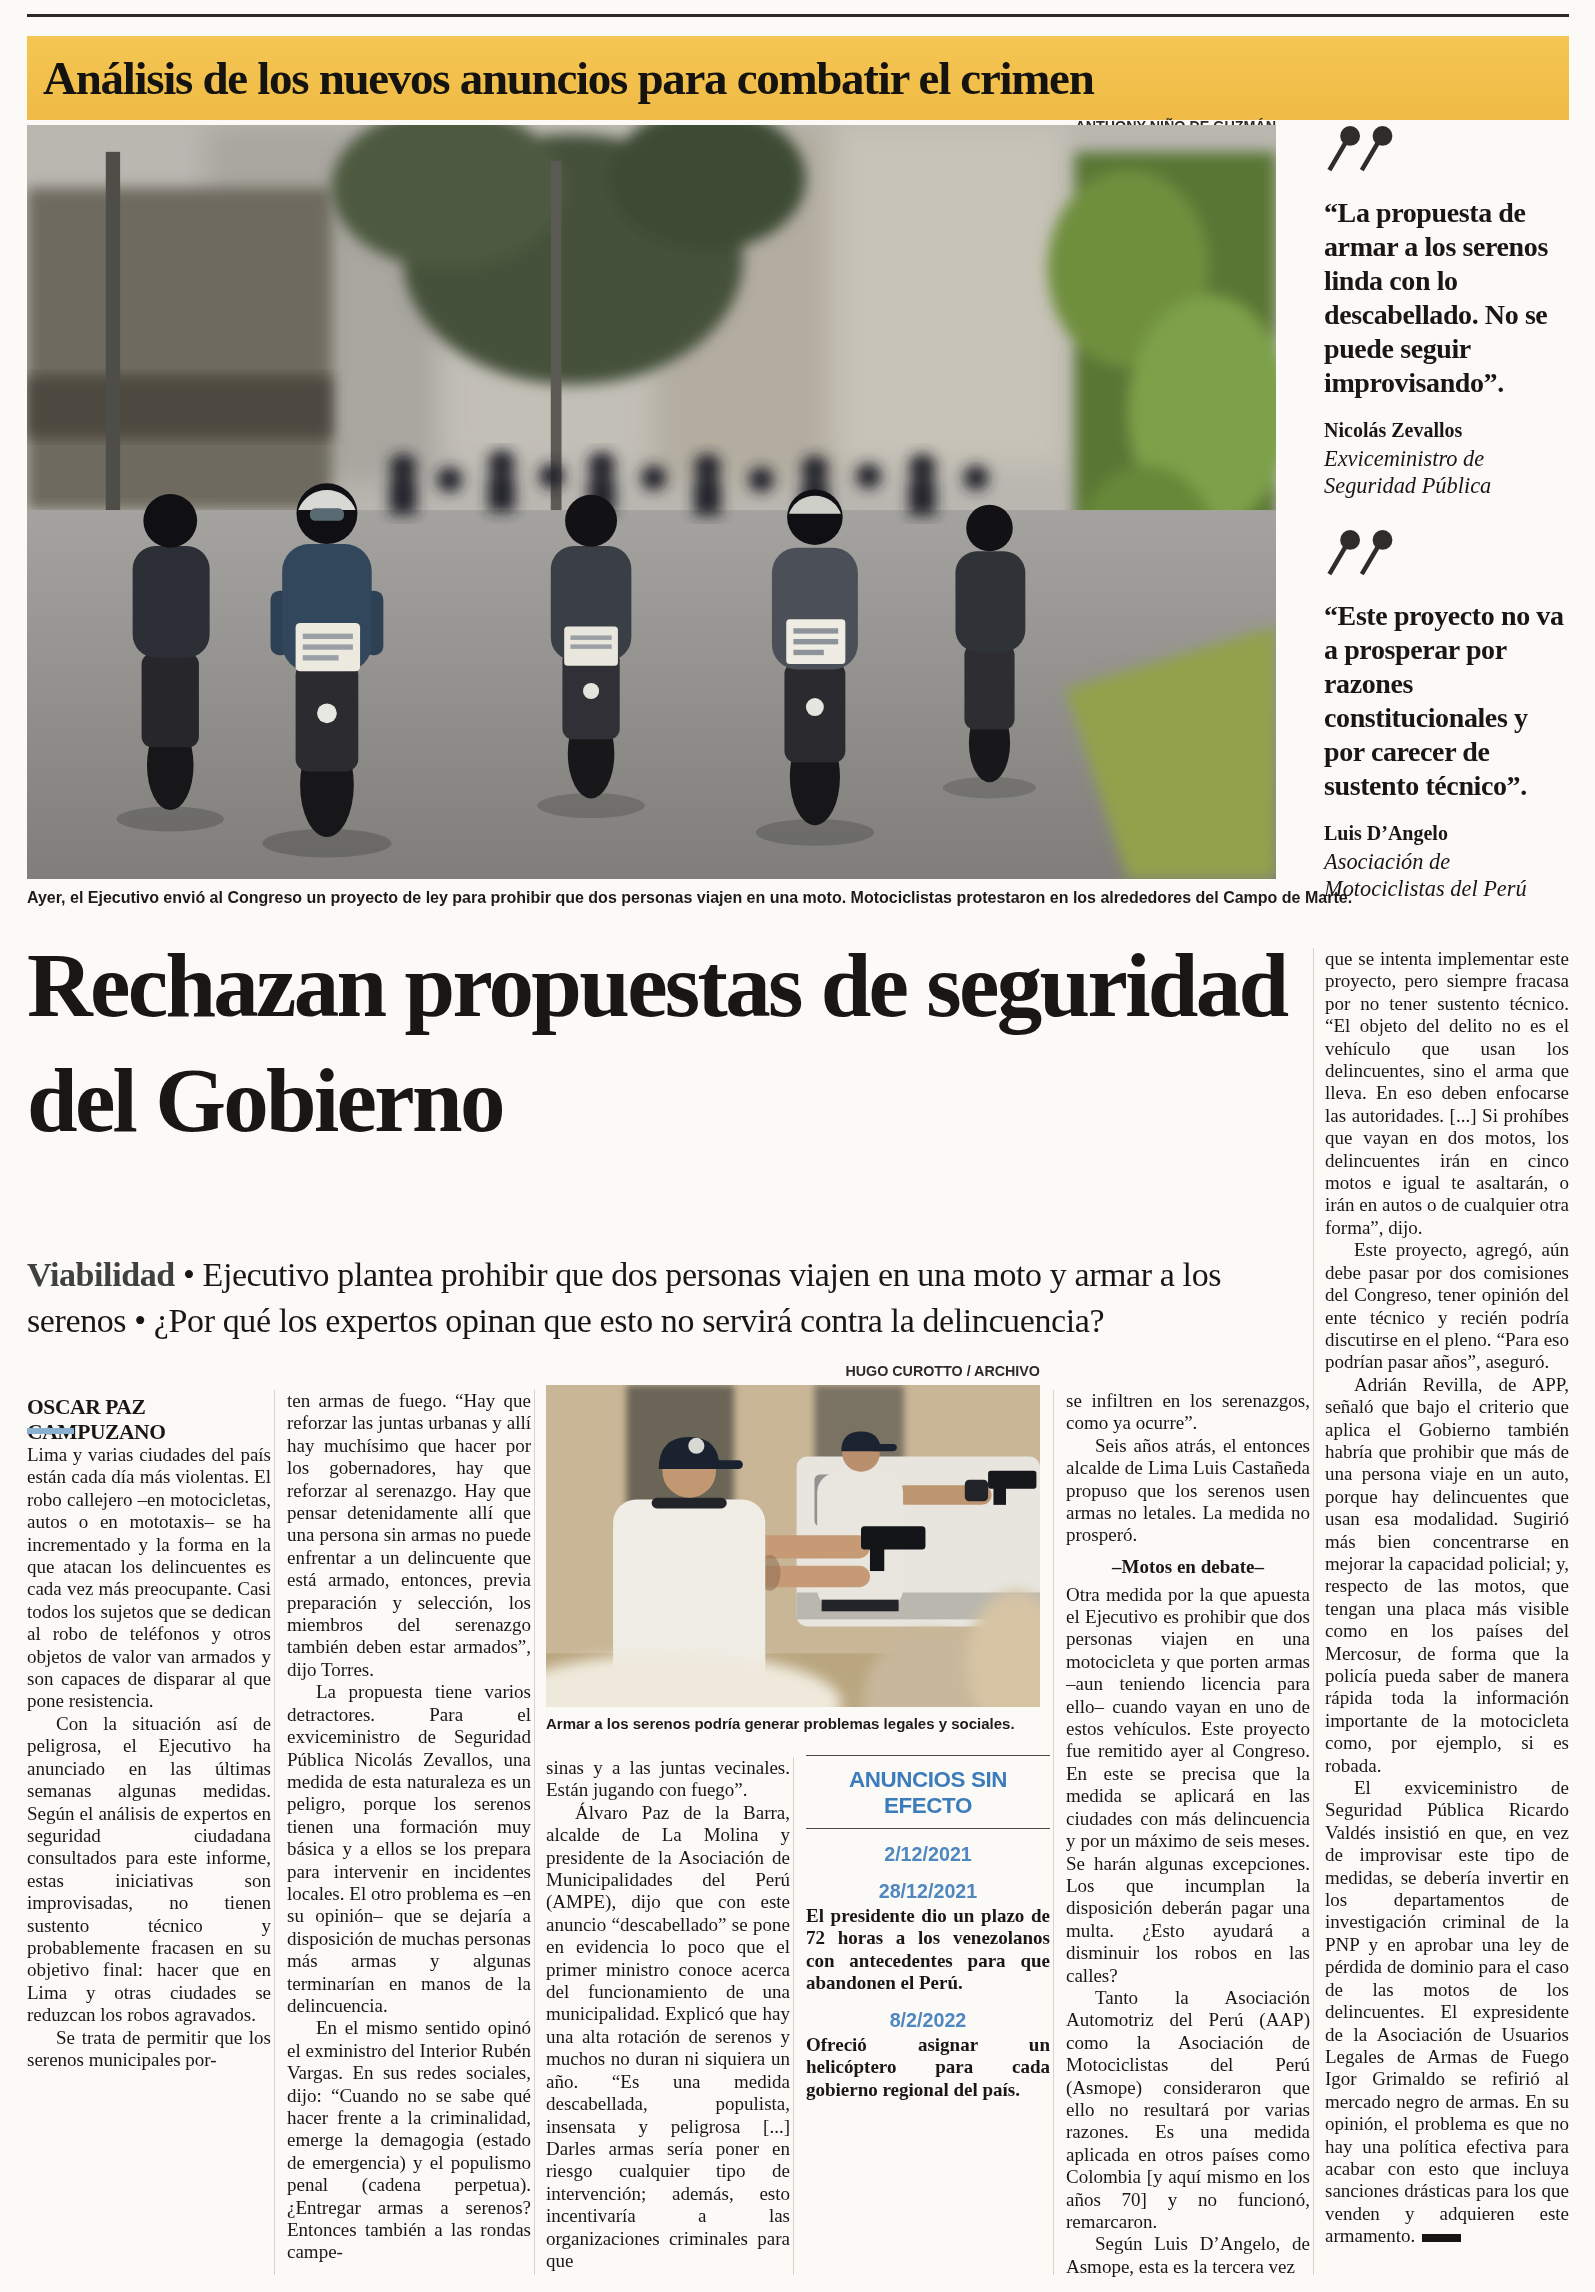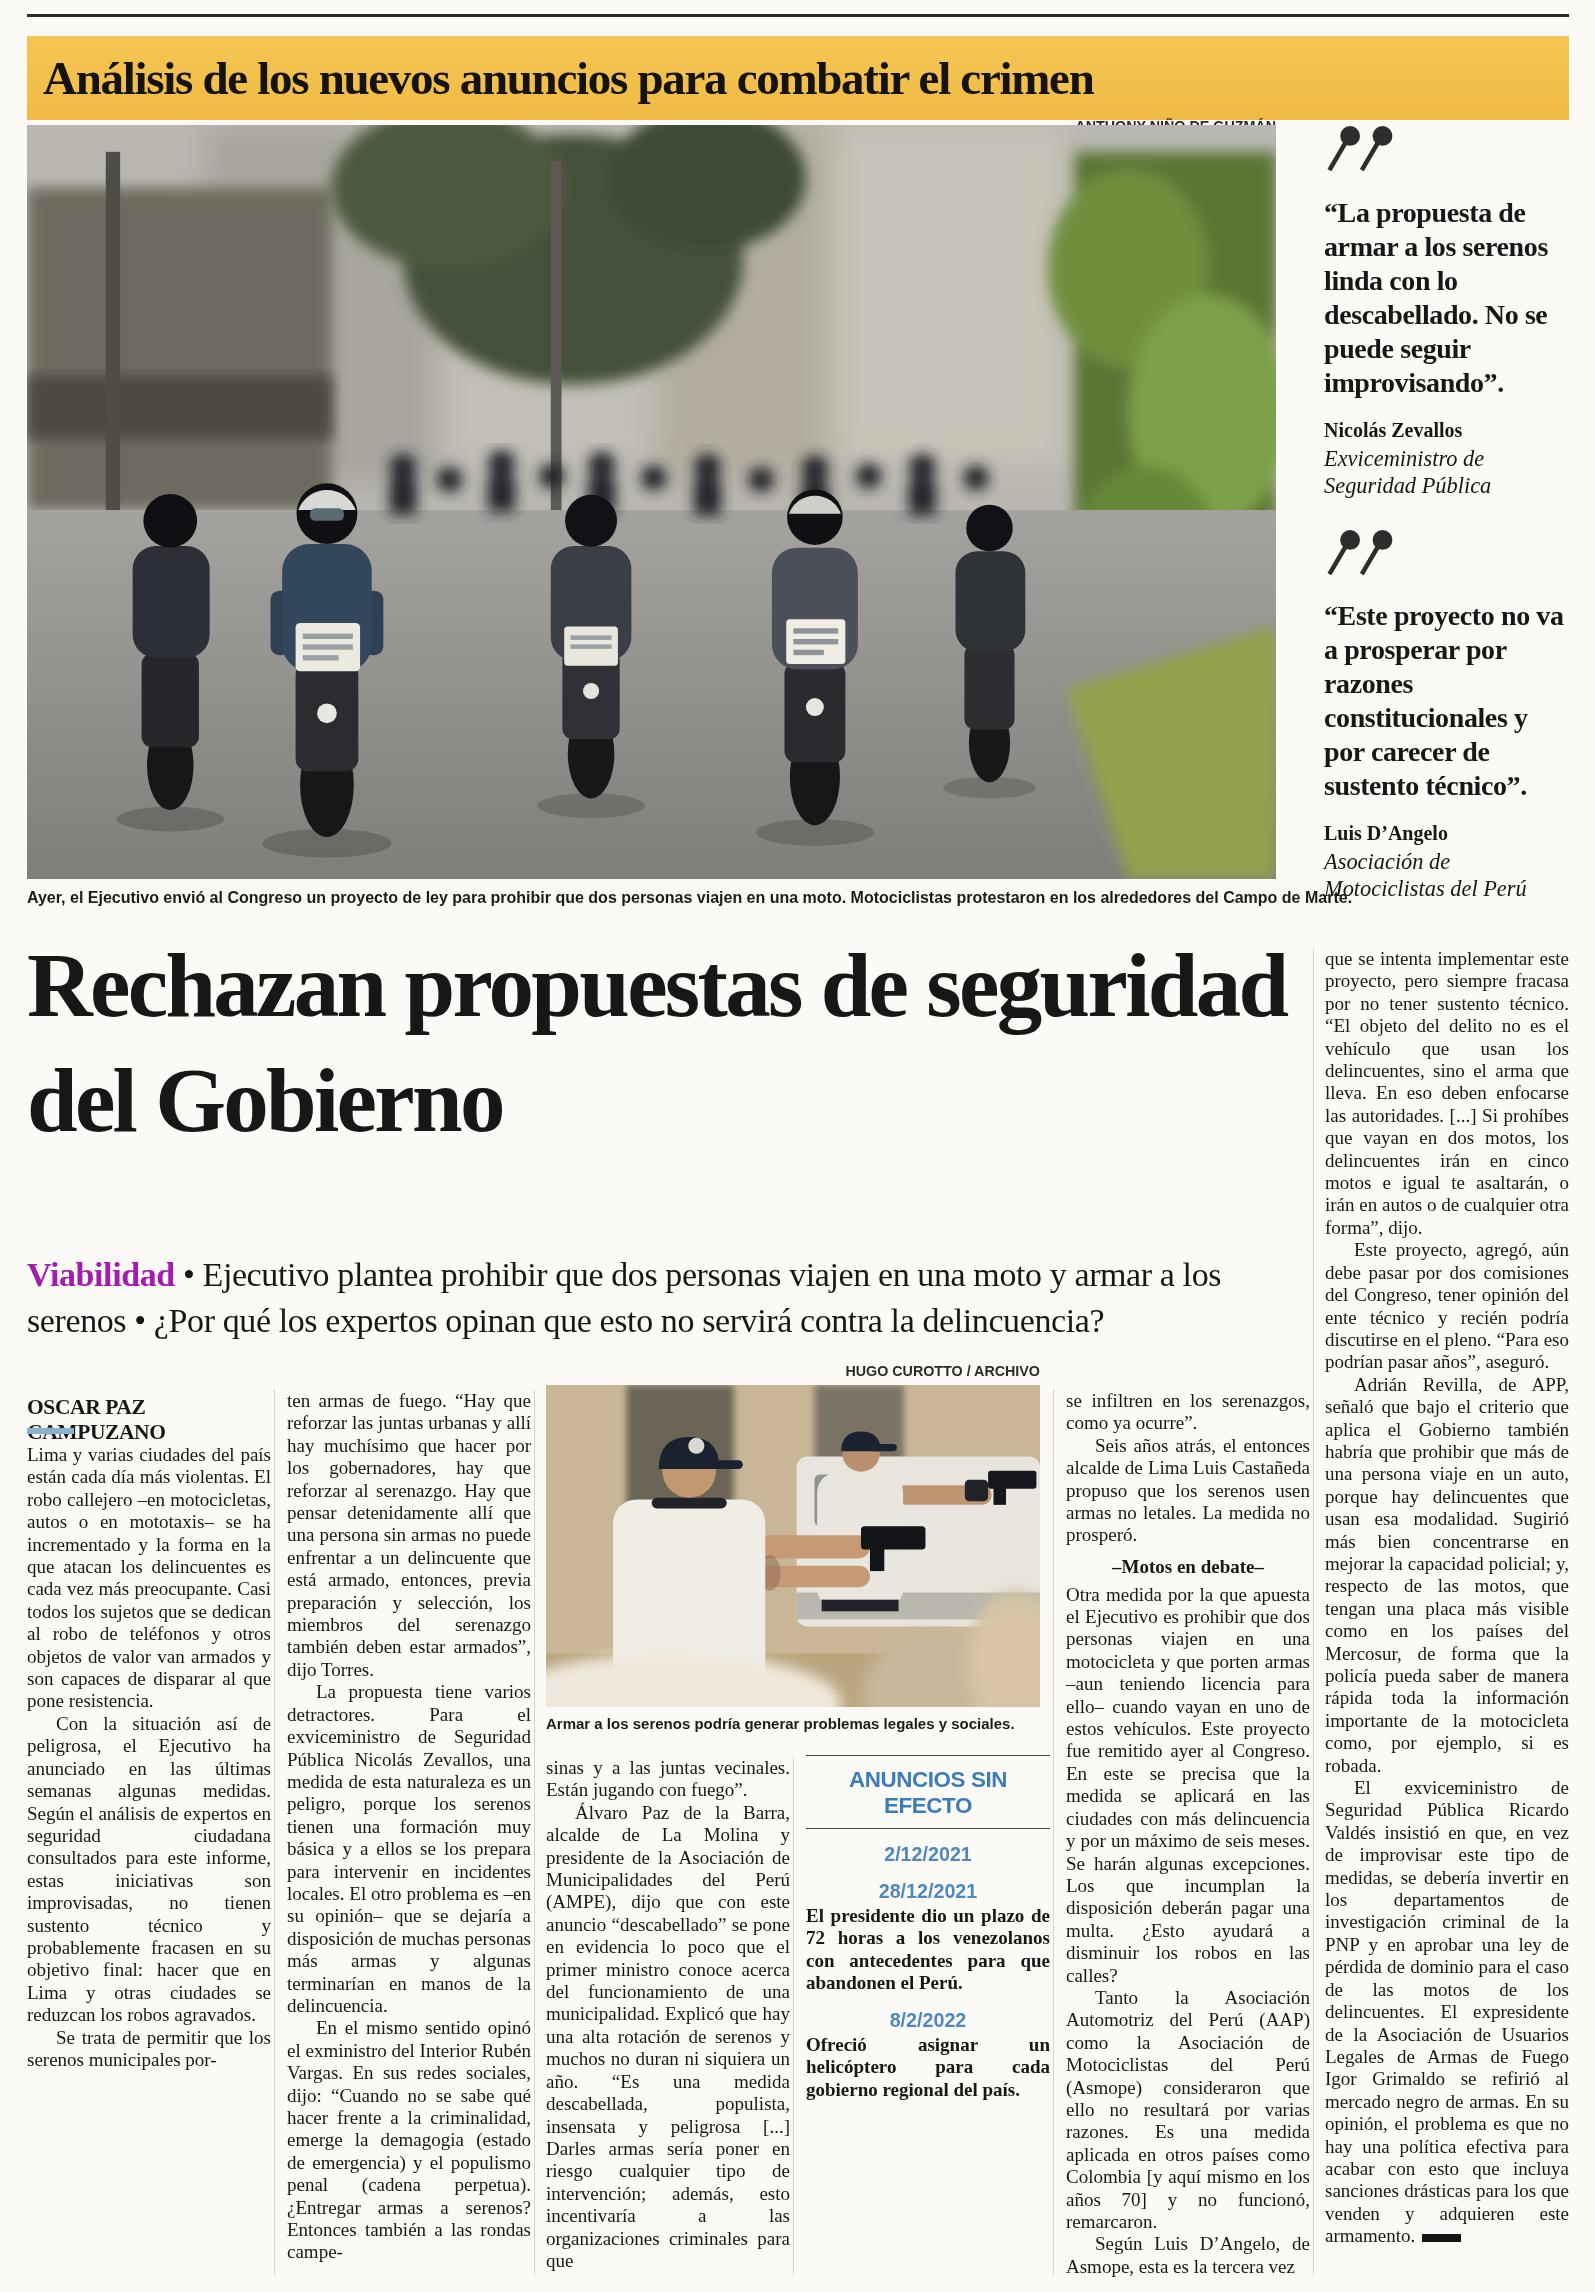--- a/index.html
+++ b/index.html
@@ -27,21 +27,21 @@
   
   .quotes{left:1324px;top:125px;width:249px;}
   .quote-block{margin-bottom:30px;}
   .qicon{margin-bottom:19.7px;}
   .qtext{font-weight:bold;font-size:28px;line-height:34px;letter-spacing:-0.4px;}
   .qauthor{margin-top:16px;font-weight:bold;font-size:20px;line-height:29px;}
   .qrole{font-style:italic;font-size:22.4px;line-height:27px;}
   
   .headline{left:27px;top:928px;width:1290px;font-weight:bold;font-size:91px;line-height:115px;letter-spacing:-2.7px;}
   .deck{left:27px;top:1252px;width:1297px;font-size:34px;line-height:46px;letter-spacing:-0.4px;}
-  .deck-label{font-weight:bold;color:#a21caf;}
+  .deck-label{font-weight:bold;color:#404040;}
   
   .byline{left:27px;top:1395px;width:244px;font-weight:bold;font-size:21.5px;letter-spacing:-0.4px;}
   .byline-dash{left:27px;top:1428px;width:47px;height:6.3px;background:#8cb0cf;}
   
   .col{
     position:absolute;width:244px;text-align:justify;
     font-size:19px;line-height:22.4px;overflow:hidden;
   }
   .col p.bp{margin:0;}
   .col p.ind{text-indent:29px;}

